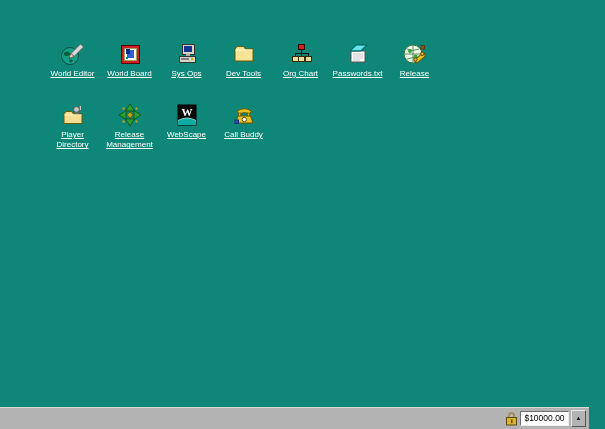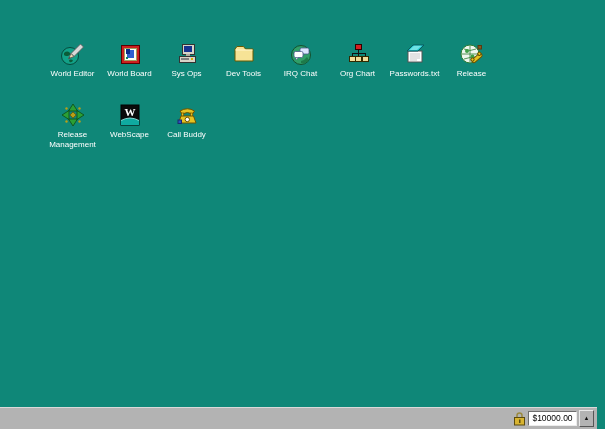--- a/index.html
+++ b/index.html
@@ -4,22 +4,22 @@
 <style>
   html,body{margin:0;padding:0;}
   .screen{position:relative;width:605px;height:429px;background:#0f8778;overflow:hidden;
           font-family:"Liberation Sans",sans-serif;}
   .icon-row{position:absolute;left:44px;display:flex;}
   .row-1{top:41px;}
   .row-2{top:102px;}
   .icon-cell{width:57px;display:flex;flex-direction:column;align-items:center;cursor:default;}
   .icon-box{width:26px;height:26px;display:flex;align-items:center;justify-content:center;}
   .icon-label{margin-top:2px;font-size:8px;line-height:1.3;color:#ffffff;text-align:center;
-              white-space:pre-line;width:max-content;max-width:72px;}
-  .taskbar{position:absolute;left:0;right:8px;bottom:0;height:21px;background:#b3b3b3;
+              white-space:pre-line;width:max-content;max-width:72px;text-decoration:underline;}
+  .taskbar{position:absolute;left:0;right:16px;bottom:0;height:21px;background:#b3b3b3;
            border-top:1px solid #dadada;}
   .tray{position:absolute;right:3px;top:2px;height:16px;display:flex;align-items:center;gap:2px;}
   .tray-lock{width:14px;height:16px;display:flex;align-items:center;justify-content:center;}
   .money-field{width:47px;height:13px;background:#ffffff;
                border-top:1px solid #6e6e6e;border-left:1px solid #6e6e6e;
                border-bottom:1px solid #ececec;border-right:1px solid #ececec;
                font-size:8.5px;color:#000;display:flex;align-items:center;justify-content:center;}
   .spin-btn{width:13px;height:15px;background:#b3b3b3;
             border-top:1px solid #e9e9e9;border-left:1px solid #e9e9e9;
             border-bottom:1px solid #565656;border-right:1px solid #565656;
@@ -78,34 +78,20 @@
     <div class="icon-cell">
       <span class="icon-box">
         <svg width="26" height="26" viewBox="0 0 26 26">
           <path d="M4 8 l2 -2.5 h6.5 l2 2.5 h7.5 v12 h-18 z" fill="#f6e396" stroke="#6b5a00"></path>
           <path d="M4.5 9 h17" stroke="#fff8d0" stroke-width="1" fill="none"></path>
         </svg>
       </span>
       <span class="icon-label">Dev Tools</span>
     </div>
 
-    <div class="icon-cell">
-      <span class="icon-box">
-        <svg width="26" height="26" viewBox="0 0 26 26">
-          <circle cx="13" cy="14" r="9.5" fill="#2f9e68" stroke="#14502f"></circle>
-          <path d="M5 12 q4 -3 7 -1 l-2 4 q-3 1 -5 -3z" fill="#1d7a4a"></path>
-          <path d="M13 20 q4 -1 6 -4 l2 3 q-3 4 -8 3z" fill="#1d7a4a"></path>
-          <rect x="12" y="7" width="9" height="6" rx="1.5" fill="#dce6ff" stroke="#4a5a8a" stroke-width="0.8"></rect>
-          <polygon points="14,13 16,13 13,15.5" fill="#dce6ff" stroke="#4a5a8a" stroke-width="0.5"></polygon>
-          <rect x="6" y="10.5" width="9" height="6" rx="1.5" fill="#ffffff" stroke="#4a5a8a" stroke-width="0.8"></rect>
-          <polygon points="8,16.5 10.5,16.5 8,19" fill="#ffffff" stroke="#4a5a8a" stroke-width="0.5"></polygon>
-        </svg>
-      </span>
-      <span class="icon-label">IRQ Chat</span>
-    </div>
 
     <div class="icon-cell">
       <span class="icon-box">
         <svg width="26" height="26" viewBox="0 0 26 26" shape-rendering="crispEdges">
           <path d="M13.5 8 v4 M7 12 h13 M7 12 v3 M13.5 12 v3 M20 12 v3" stroke="#101010" fill="none"></path>
           <rect x="10.5" y="3" width="6" height="5" fill="#d42020" stroke="#300000"></rect>
           <rect x="4" y="15" width="6" height="5" fill="#f0dc9a" stroke="#332a00"></rect>
           <rect x="10.5" y="15" width="6" height="5" fill="#f0dc9a" stroke="#332a00"></rect>
           <rect x="17" y="15" width="6" height="5" fill="#f0dc9a" stroke="#332a00"></rect>
         </svg>
@@ -143,20 +129,33 @@
       </span>
       <span class="icon-label">Release</span>
     </div>
 
   </div>
 
   <div class="icon-row row-2">
 
 
 
+    <div class="icon-cell">
+      <span class="icon-box">
+        <svg width="26" height="26" viewBox="0 0 26 26">
+          <rect x="19.3" y="3.5" width="2.2" height="5" rx="1" fill="#c8c8c8" stroke="#4a4a4a" stroke-width="0.7"></rect>
+          <circle cx="16.5" cy="7.5" r="2.8" fill="#c8c8c8" stroke="#4a4a4a" stroke-width="0.7"></circle>
+          <rect x="13.8" y="10.3" width="5.6" height="4.5" rx="1" fill="#8a8f96" stroke="#4a4a4a" stroke-width="0.7"></rect>
+          <path d="M4 12 l2 -2.5 h5.5 l2 2.5 h8.5 v9.5 h-18 z" fill="#f3dd90" stroke="#6b5a00"></path>
+          <path d="M4.5 13 h17" stroke="#fff4c8" stroke-width="1" fill="none"></path>
+        </svg>
+      </span>
+      <span class="icon-label">Player
+Directory</span>
+    </div>
 
     <div class="icon-cell">
       <span class="icon-box">
         <svg width="26" height="26" viewBox="0 0 26 26">
           <polygon points="13,2 8.5,9 17.5,9" fill="#2aa035" stroke="#0c4a14" stroke-width="0.8"></polygon>
           <polygon points="13,24 8.5,17 17.5,17" fill="#2aa035" stroke="#0c4a14" stroke-width="0.8"></polygon>
           <polygon points="2,13 9,8.5 9,17.5" fill="#2aa035" stroke="#0c4a14" stroke-width="0.8"></polygon>
           <polygon points="24,13 17,8.5 17,17.5" fill="#2aa035" stroke="#0c4a14" stroke-width="0.8"></polygon>
           <rect x="10.8" y="10.8" width="4.4" height="4.4" transform="rotate(45 13 13)" fill="#b8a018" stroke="#6a5a00" stroke-width="0.8"></rect>
           <circle cx="6.5" cy="6.5" r="1.2" fill="#b8a018"></circle>

